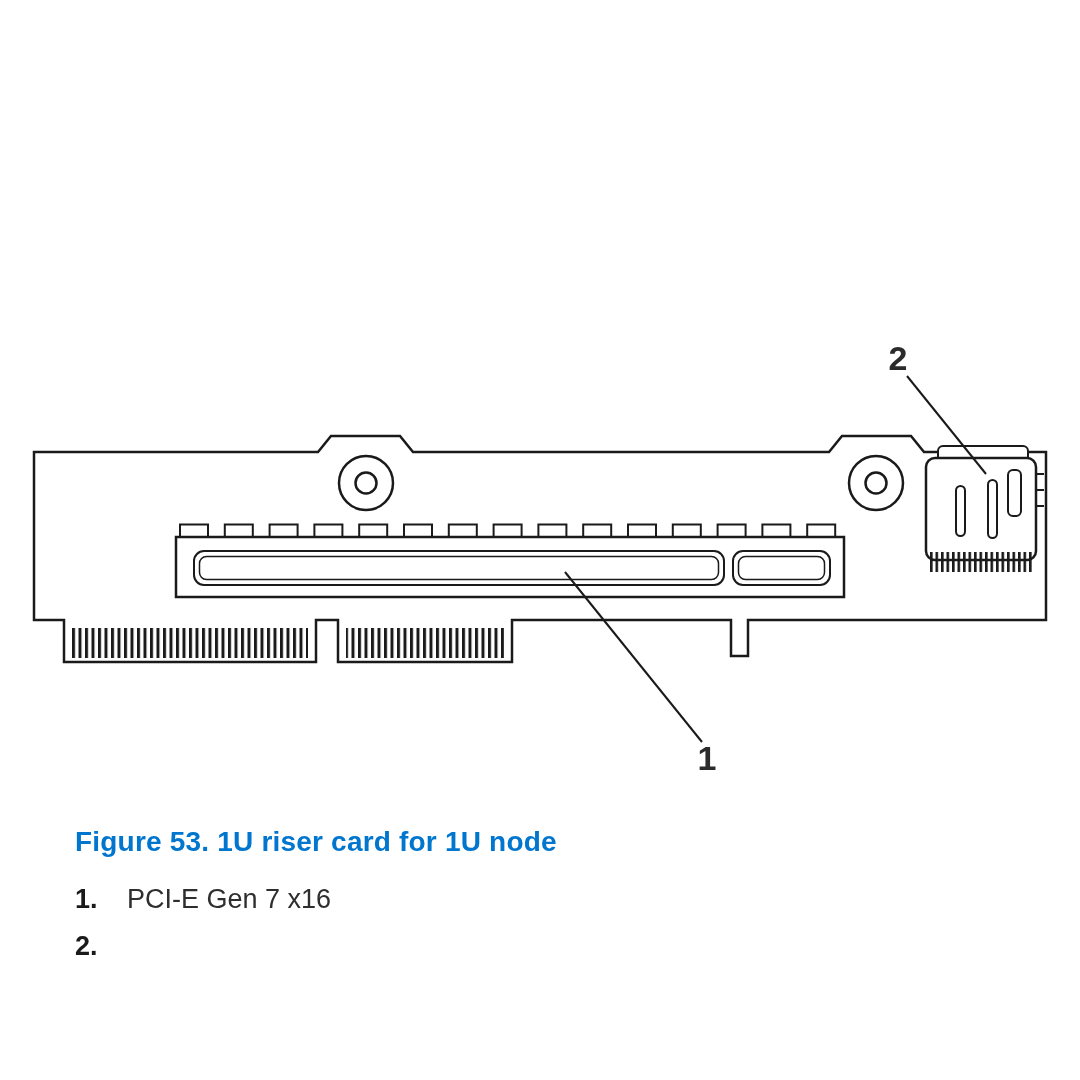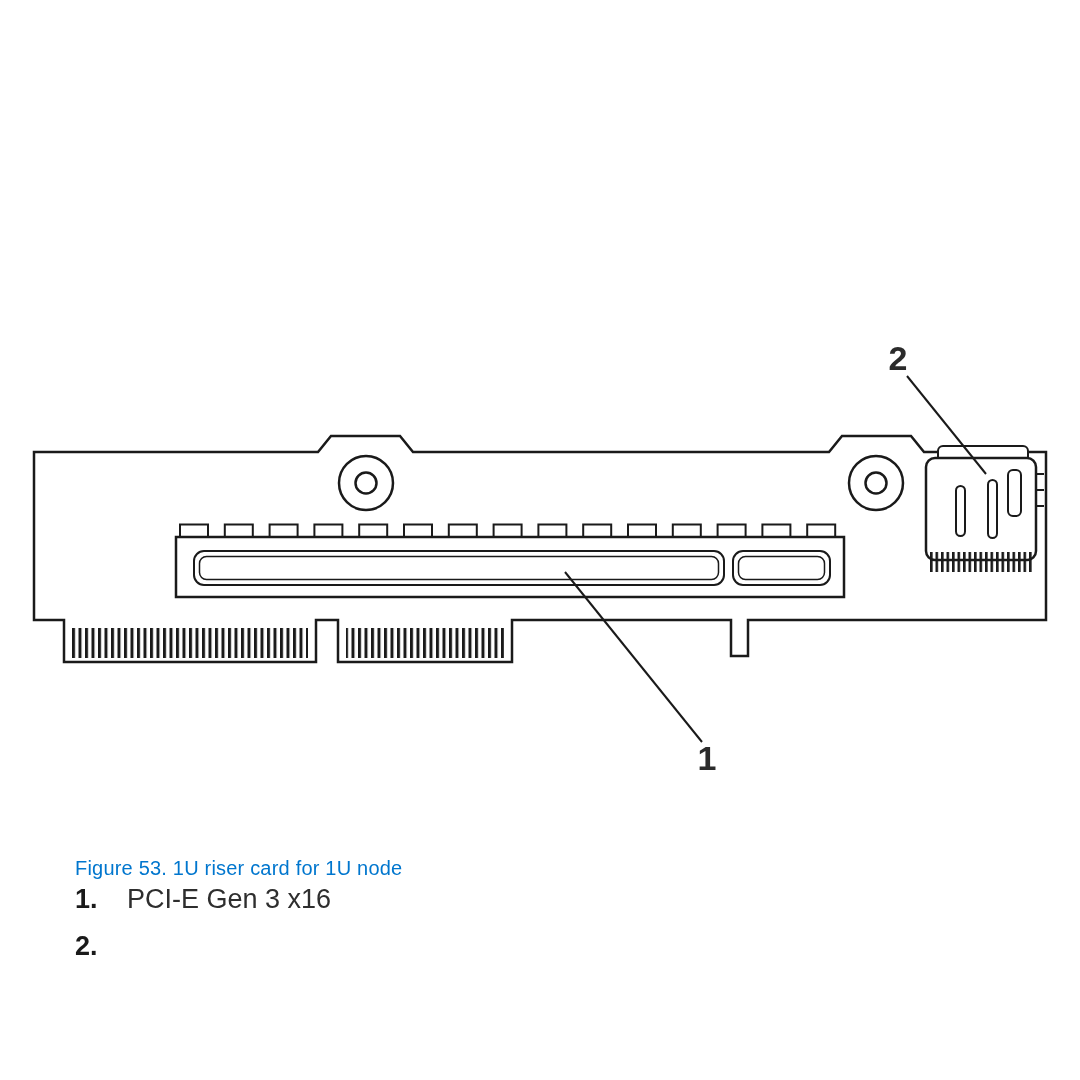--- a/index.html
+++ b/index.html
@@ -16,23 +16,23 @@
     overflow: hidden;
   }
   .diagram-svg {
     position: absolute;
     left: 0;
     top: 0;
   }
   .figure-caption {
     position: absolute;
     left: 75px;
-    top: 857px;
-    font-size: 20px;
-    font-weight: normal;
+    top: 826px;
+    font-size: 28px;
+    font-weight: bold;
     color: #0076CE;
     letter-spacing: 0.2px;
   }
   .legend {
     position: absolute;
     left: 75px;
     top: 876px;
     font-size: 27px;
     color: #2b2b2b;
   }
@@ -136,20 +136,20 @@
 
     <line x1="907" y1="376" x2="986" y2="474" stroke="#1a1a1a" stroke-width="2"></line>
     <text class="callout-text" x="898" y="370" text-anchor="middle">2</text>
   </svg>
 
   <div class="figure-caption">Figure 53. 1U riser card for 1U node</div>
 
   <div class="legend">
     <div class="legend-row">
       <span class="legend-number">1.</span>
-      <span class="legend-label">PCI-E Gen 3 x16</span>
+      <span class="legend-label">PCI-E Gen 7 x16</span>
     </div>
     <div class="legend-row">
       <span class="legend-number">2.</span>
     </div>
   </div>
 
 </div>
 
 </body></html>

